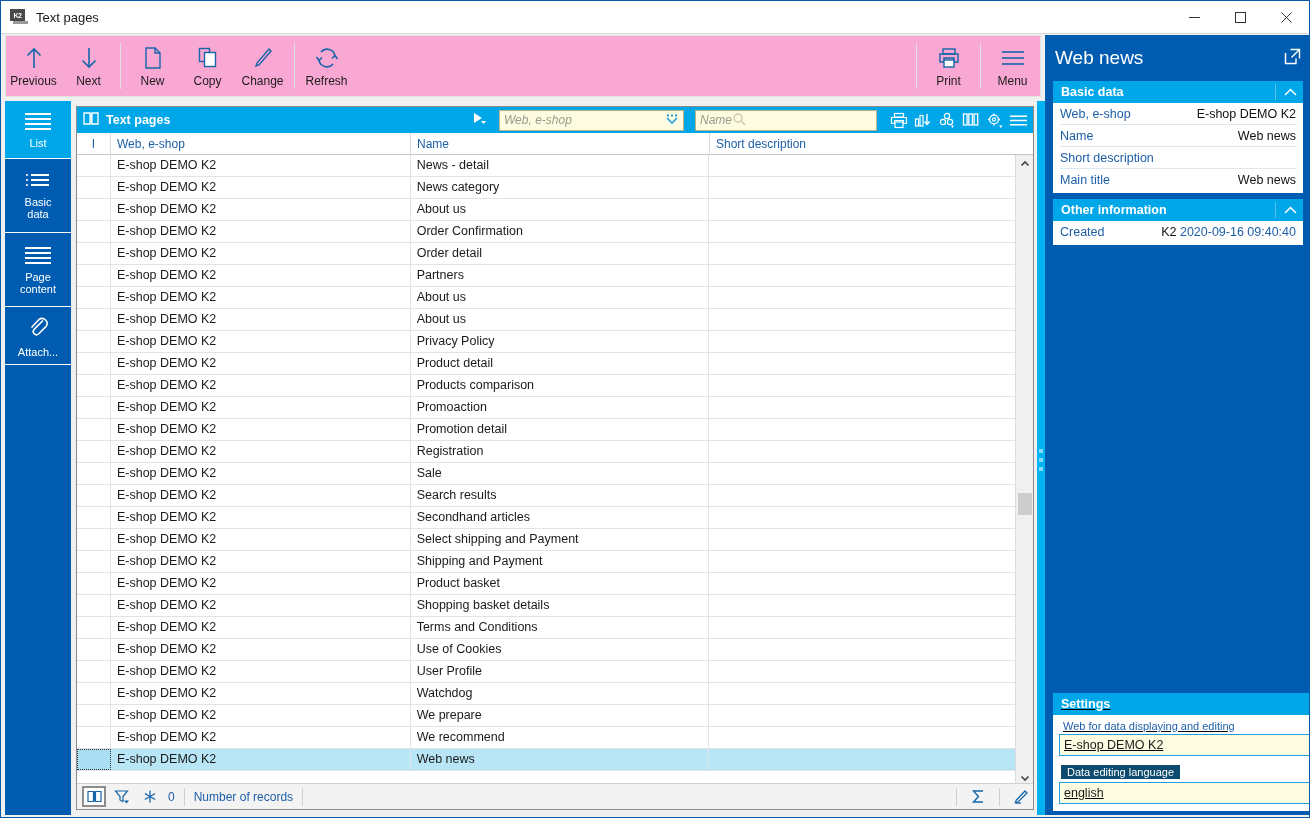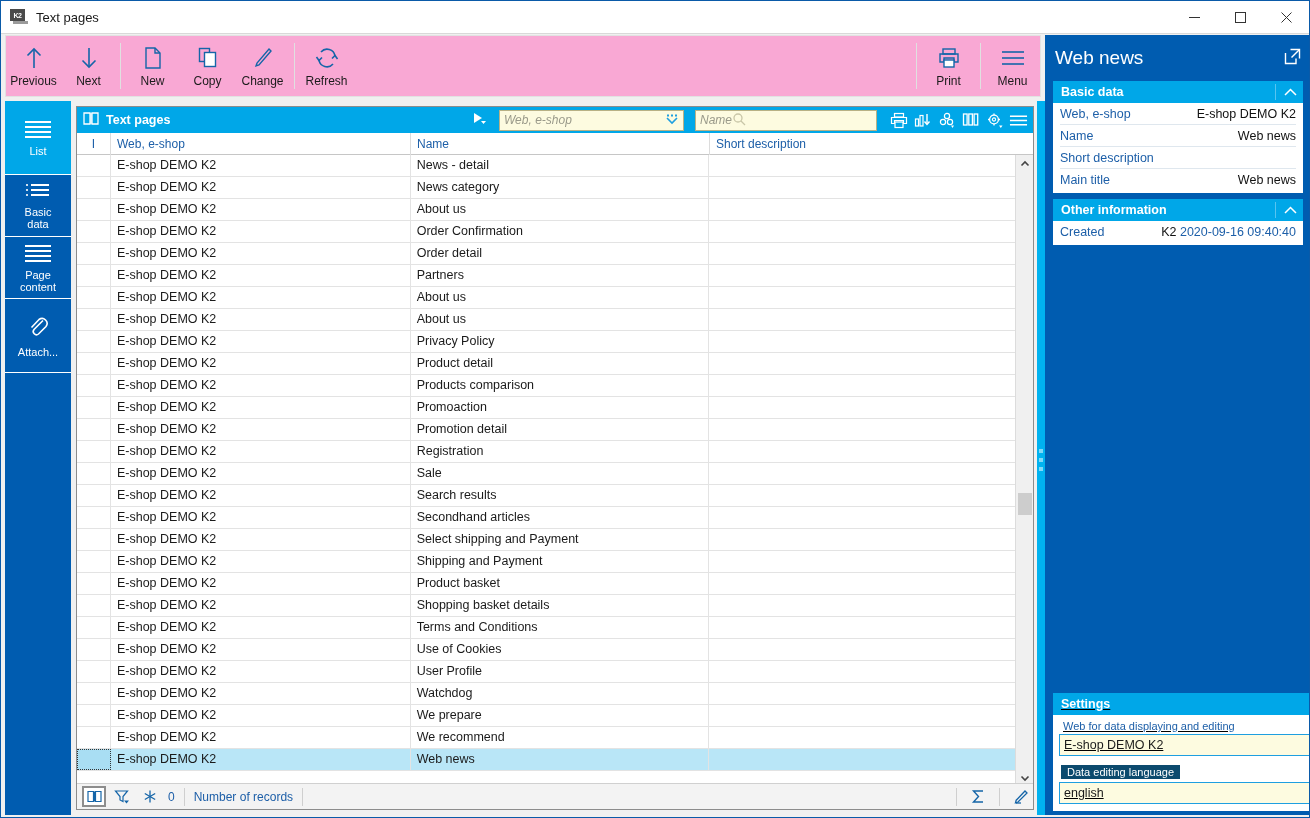--- a/index.html
+++ b/index.html
@@ -64,28 +64,28 @@
   .tbtn .ic { height: 26px; display:flex; align-items:center; justify-content:center; }
   .tbtn .lb { font-size: 12px; color: #1b1b1b; white-space: nowrap; }
   .tspacer { flex: 1 1 auto; }
 
   
   .leftnav {
     position: absolute; left: 4px; top: 100px; width: 66px; height: 714px;
     background: #005cb0;
   }
   .navitem {
-    width: 66px; height: 74px;
+    width: 66px; height: 58px;
     display: flex; flex-direction: column; align-items: center; justify-content: center;
     color: #ffffff; gap: 4px;
     border-bottom: 1px solid #ffffff;
   }
   .navitem.active { background: #00a7e8; }
   .navitem .nlabel { font-size: 11px; line-height: 12px; text-align: center; }
-  .navitem.tall { height: 62px; }
+  .navitem.tall { height: 74px; }
   .nav-lines { width:26px; }
   .nav-lines i { display:block; height:2px; background:#fff; margin:3px 0; }
 
   
   .gridpanel {
     position: absolute; left: 75px; top: 105px; width: 958px; height: 704px;
     background: #ffffff; border: 1px solid #8c8c8c;
   }
   .gridhdr {
     height: 26px; background: #00a7e8; display: flex; align-items: center;

